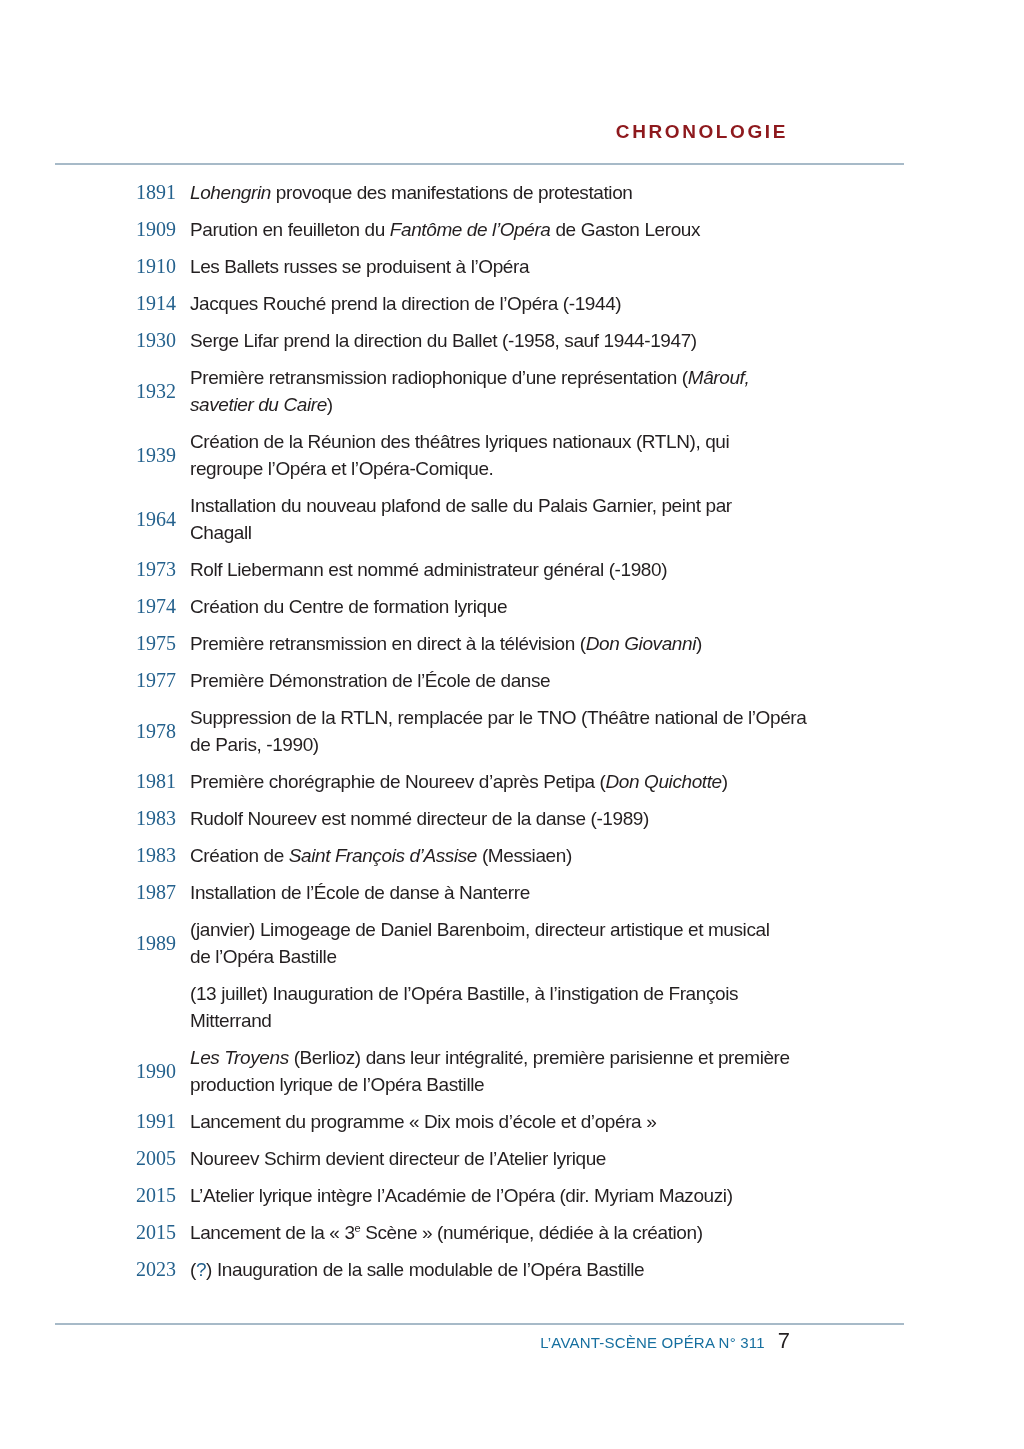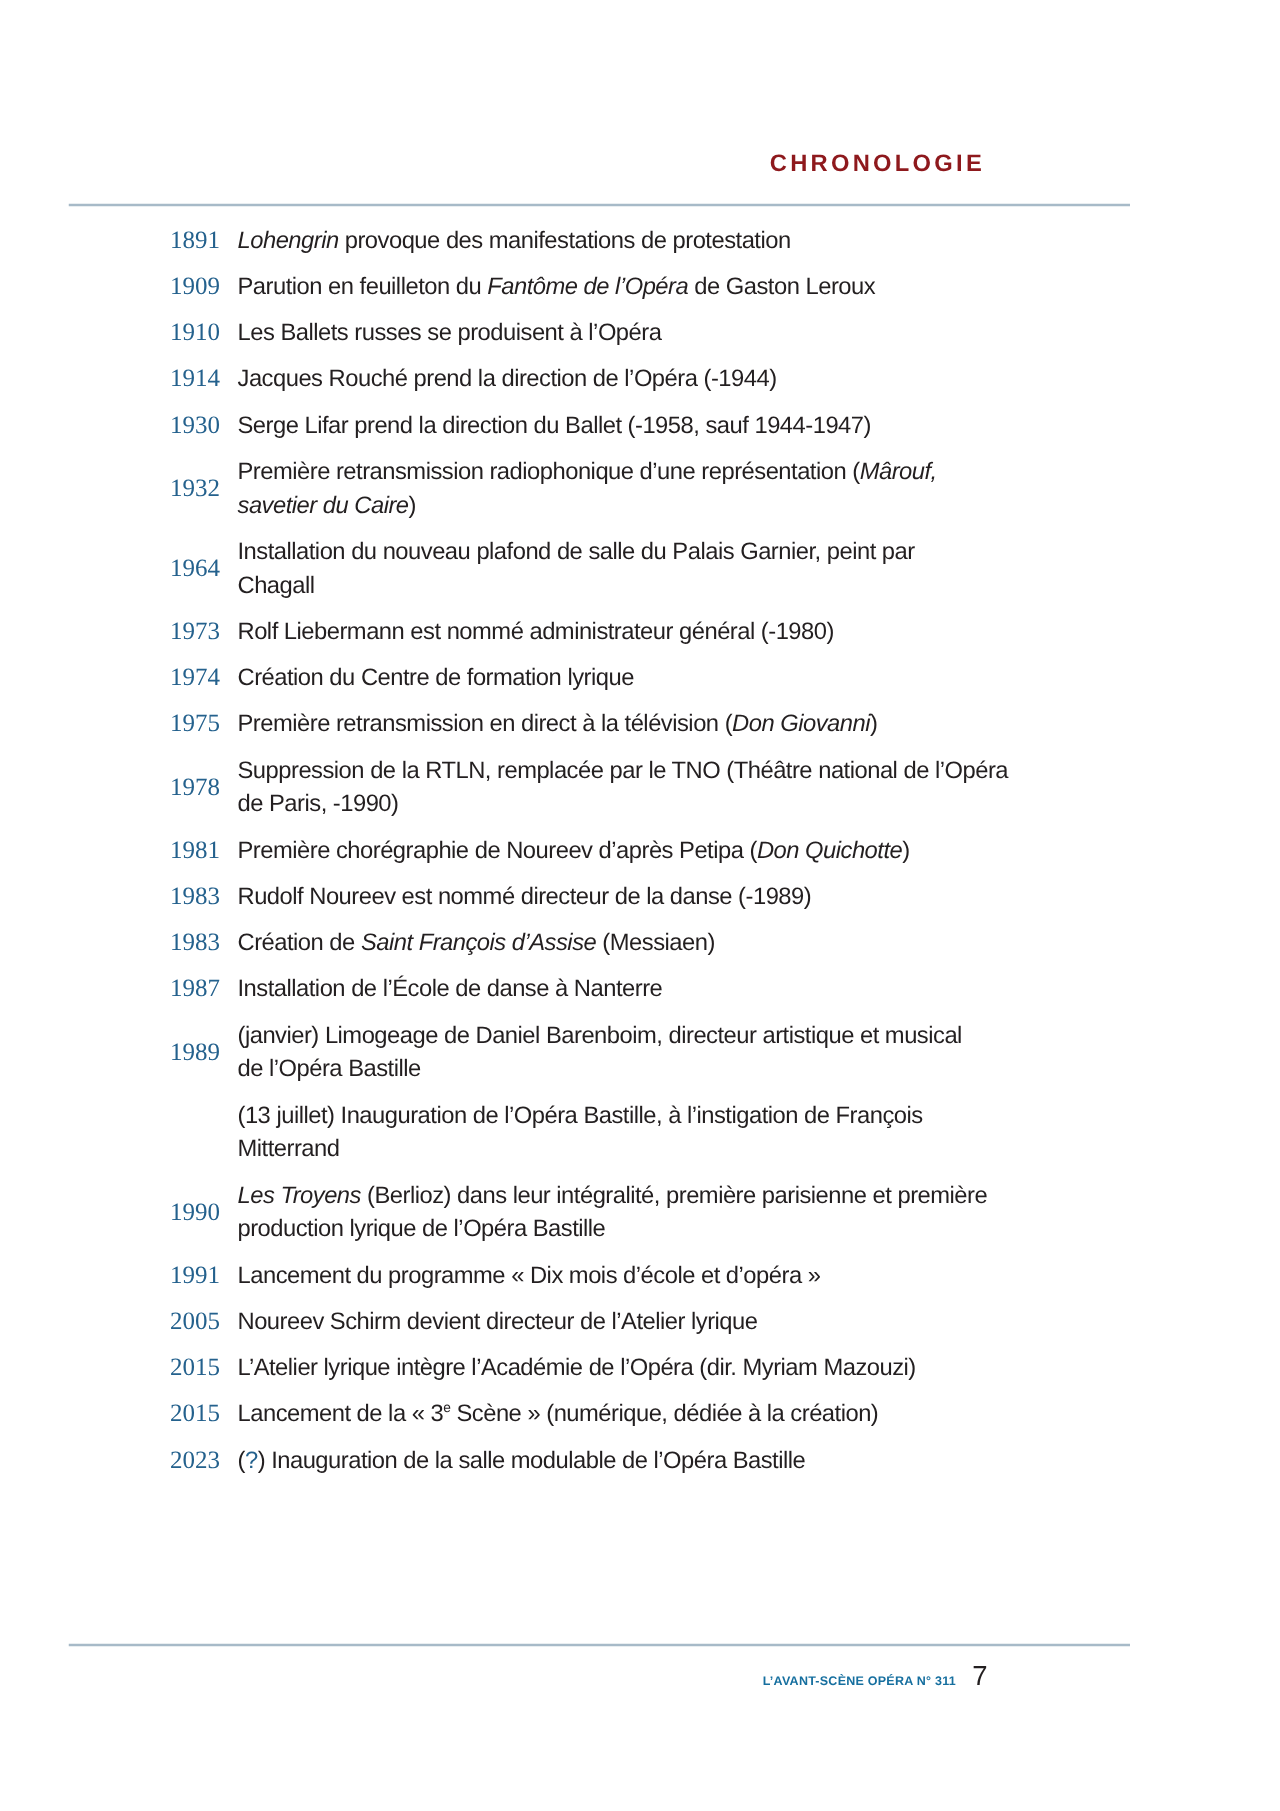--- a/index.html
+++ b/index.html
@@ -60,22 +60,22 @@
   .footer {
     position: absolute;
     top: 1328px;
     right: 114px;
     display: flex;
     align-items: baseline;
     gap: 13px;
   }
   .journal {
     color: #166f9f;
-    font-weight: 700;
-    font-size: 10px;
+    font-weight: 400;
+    font-size: 15px;
     letter-spacing: 0.2px;
   }
   .pagenum {
     color: #231f20;
     font-size: 22px;
     font-weight: 400;
   }
 </style>
 </head>
 <body>
@@ -104,34 +104,42 @@
         </div>
         <div class="entry">
           <span class="year">1930</span>
           <span class="desc"><span>Serge Lifar prend la direction du Ballet (-1958, sauf 1944-1947)</span></span>
         </div>
         <div class="entry">
           <span class="year">1932</span>
           <span class="desc"><span>Première retransmission radiophonique d’une représentation (</span><span class="it">Mârouf,</span><br><span class="it">savetier du Caire</span><span>)</span></span>
         </div>
         <div class="entry">
+          <span class="year">1939</span>
+          <span class="desc"><span>Création de la Réunion des théâtres lyriques nationaux (RTLN), qui</span><br><span>regroupe l’Opéra et l’Opéra-Comique.</span></span>
+        </div>
+        <div class="entry">
           <span class="year">1964</span>
           <span class="desc"><span>Installation du nouveau plafond de salle du Palais Garnier, peint par</span><br><span>Chagall</span></span>
         </div>
         <div class="entry">
           <span class="year">1973</span>
           <span class="desc"><span>Rolf Liebermann est nommé administrateur général (-1980)</span></span>
         </div>
         <div class="entry">
           <span class="year">1974</span>
           <span class="desc"><span>Création du Centre de formation lyrique</span></span>
         </div>
         <div class="entry">
           <span class="year">1975</span>
           <span class="desc"><span>Première retransmission en direct à la télévision (</span><span class="it">Don Giovanni</span><span>)</span></span>
+        </div>
+        <div class="entry">
+          <span class="year">1977</span>
+          <span class="desc"><span>Première Démonstration de l’École de danse</span></span>
         </div>
         <div class="entry">
           <span class="year">1978</span>
           <span class="desc"><span>Suppression de la RTLN, remplacée par le TNO (Théâtre national de l’Opéra</span><br><span>de Paris, -1990)</span></span>
         </div>
         <div class="entry">
           <span class="year">1981</span>
           <span class="desc"><span>Première chorégraphie de Noureev d’après Petipa (</span><span class="it">Don Quichotte</span><span>)</span></span>
         </div>
         <div class="entry">

